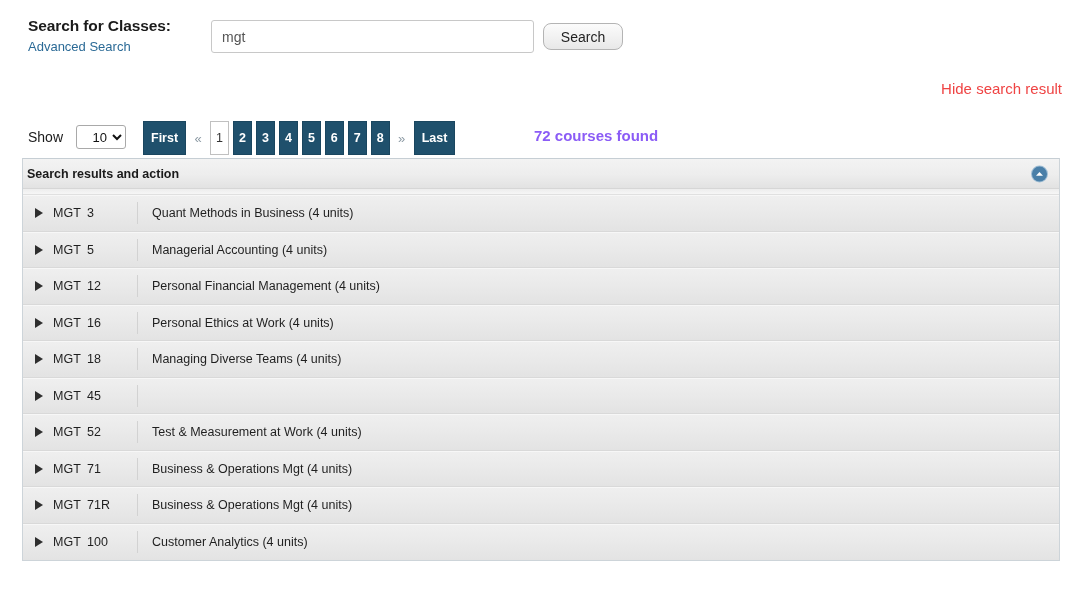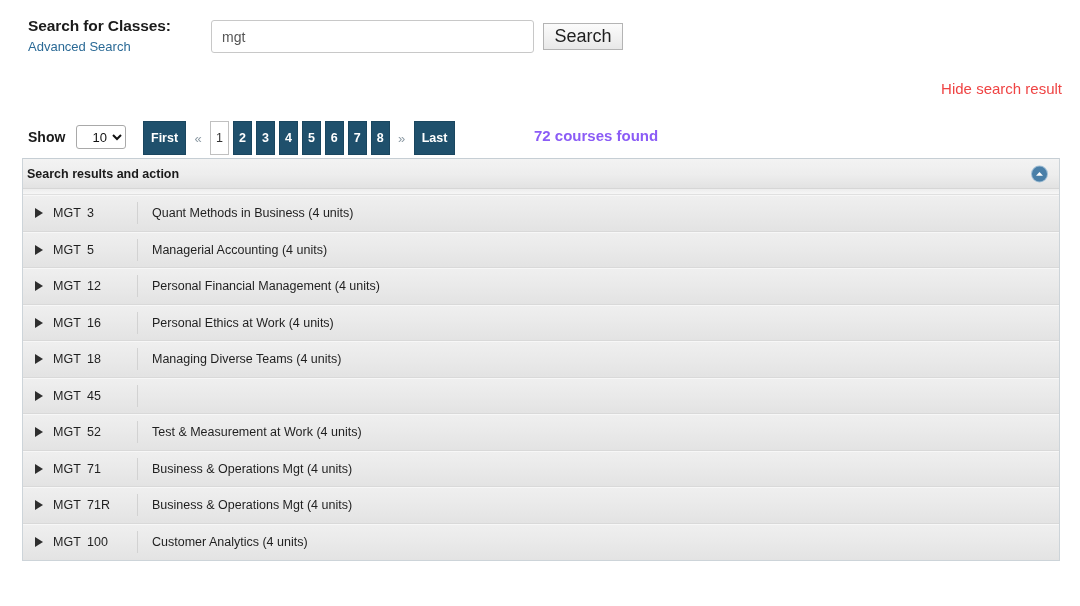--- a/index.html
+++ b/index.html
@@ -66,23 +66,23 @@
     outline: none;
   }
 
   .search-button {
     position: absolute;
     left: 543px;
     top: 23px;
     width: 80px;
     height: 27px;
     border: 1px solid #b4b4b4;
-    border-radius: 0;
+    border-radius: 8px;
     background: linear-gradient(to bottom, #fbfbfb 0%, #f2f2f2 50%, #e8e8e8 100%);
-    font-size: 18px;
+    font-size: 14px;
     font-family: "Liberation Sans", sans-serif;
     color: #1f1f1f;
     cursor: pointer;
   }
 
   
   .hide-result-row {
     position: absolute;
     right: 18px;
     top: 80px;
@@ -101,21 +101,21 @@
     left: 0;
     top: 124px;
     width: 1080px;
     height: 30px;
   }
   .show-label {
     position: absolute;
     left: 28px;
     top: 5px;
     font-size: 14px;
-    font-weight: bold;
+    font-weight: normal;
     color: #1a1a1a;
   }
   .show-select {
     position: absolute;
     left: 76px;
     top: 1px;
     width: 50px;
     height: 24px;
     font-size: 13px;
     font-family: "Liberation Sans", sans-serif;

